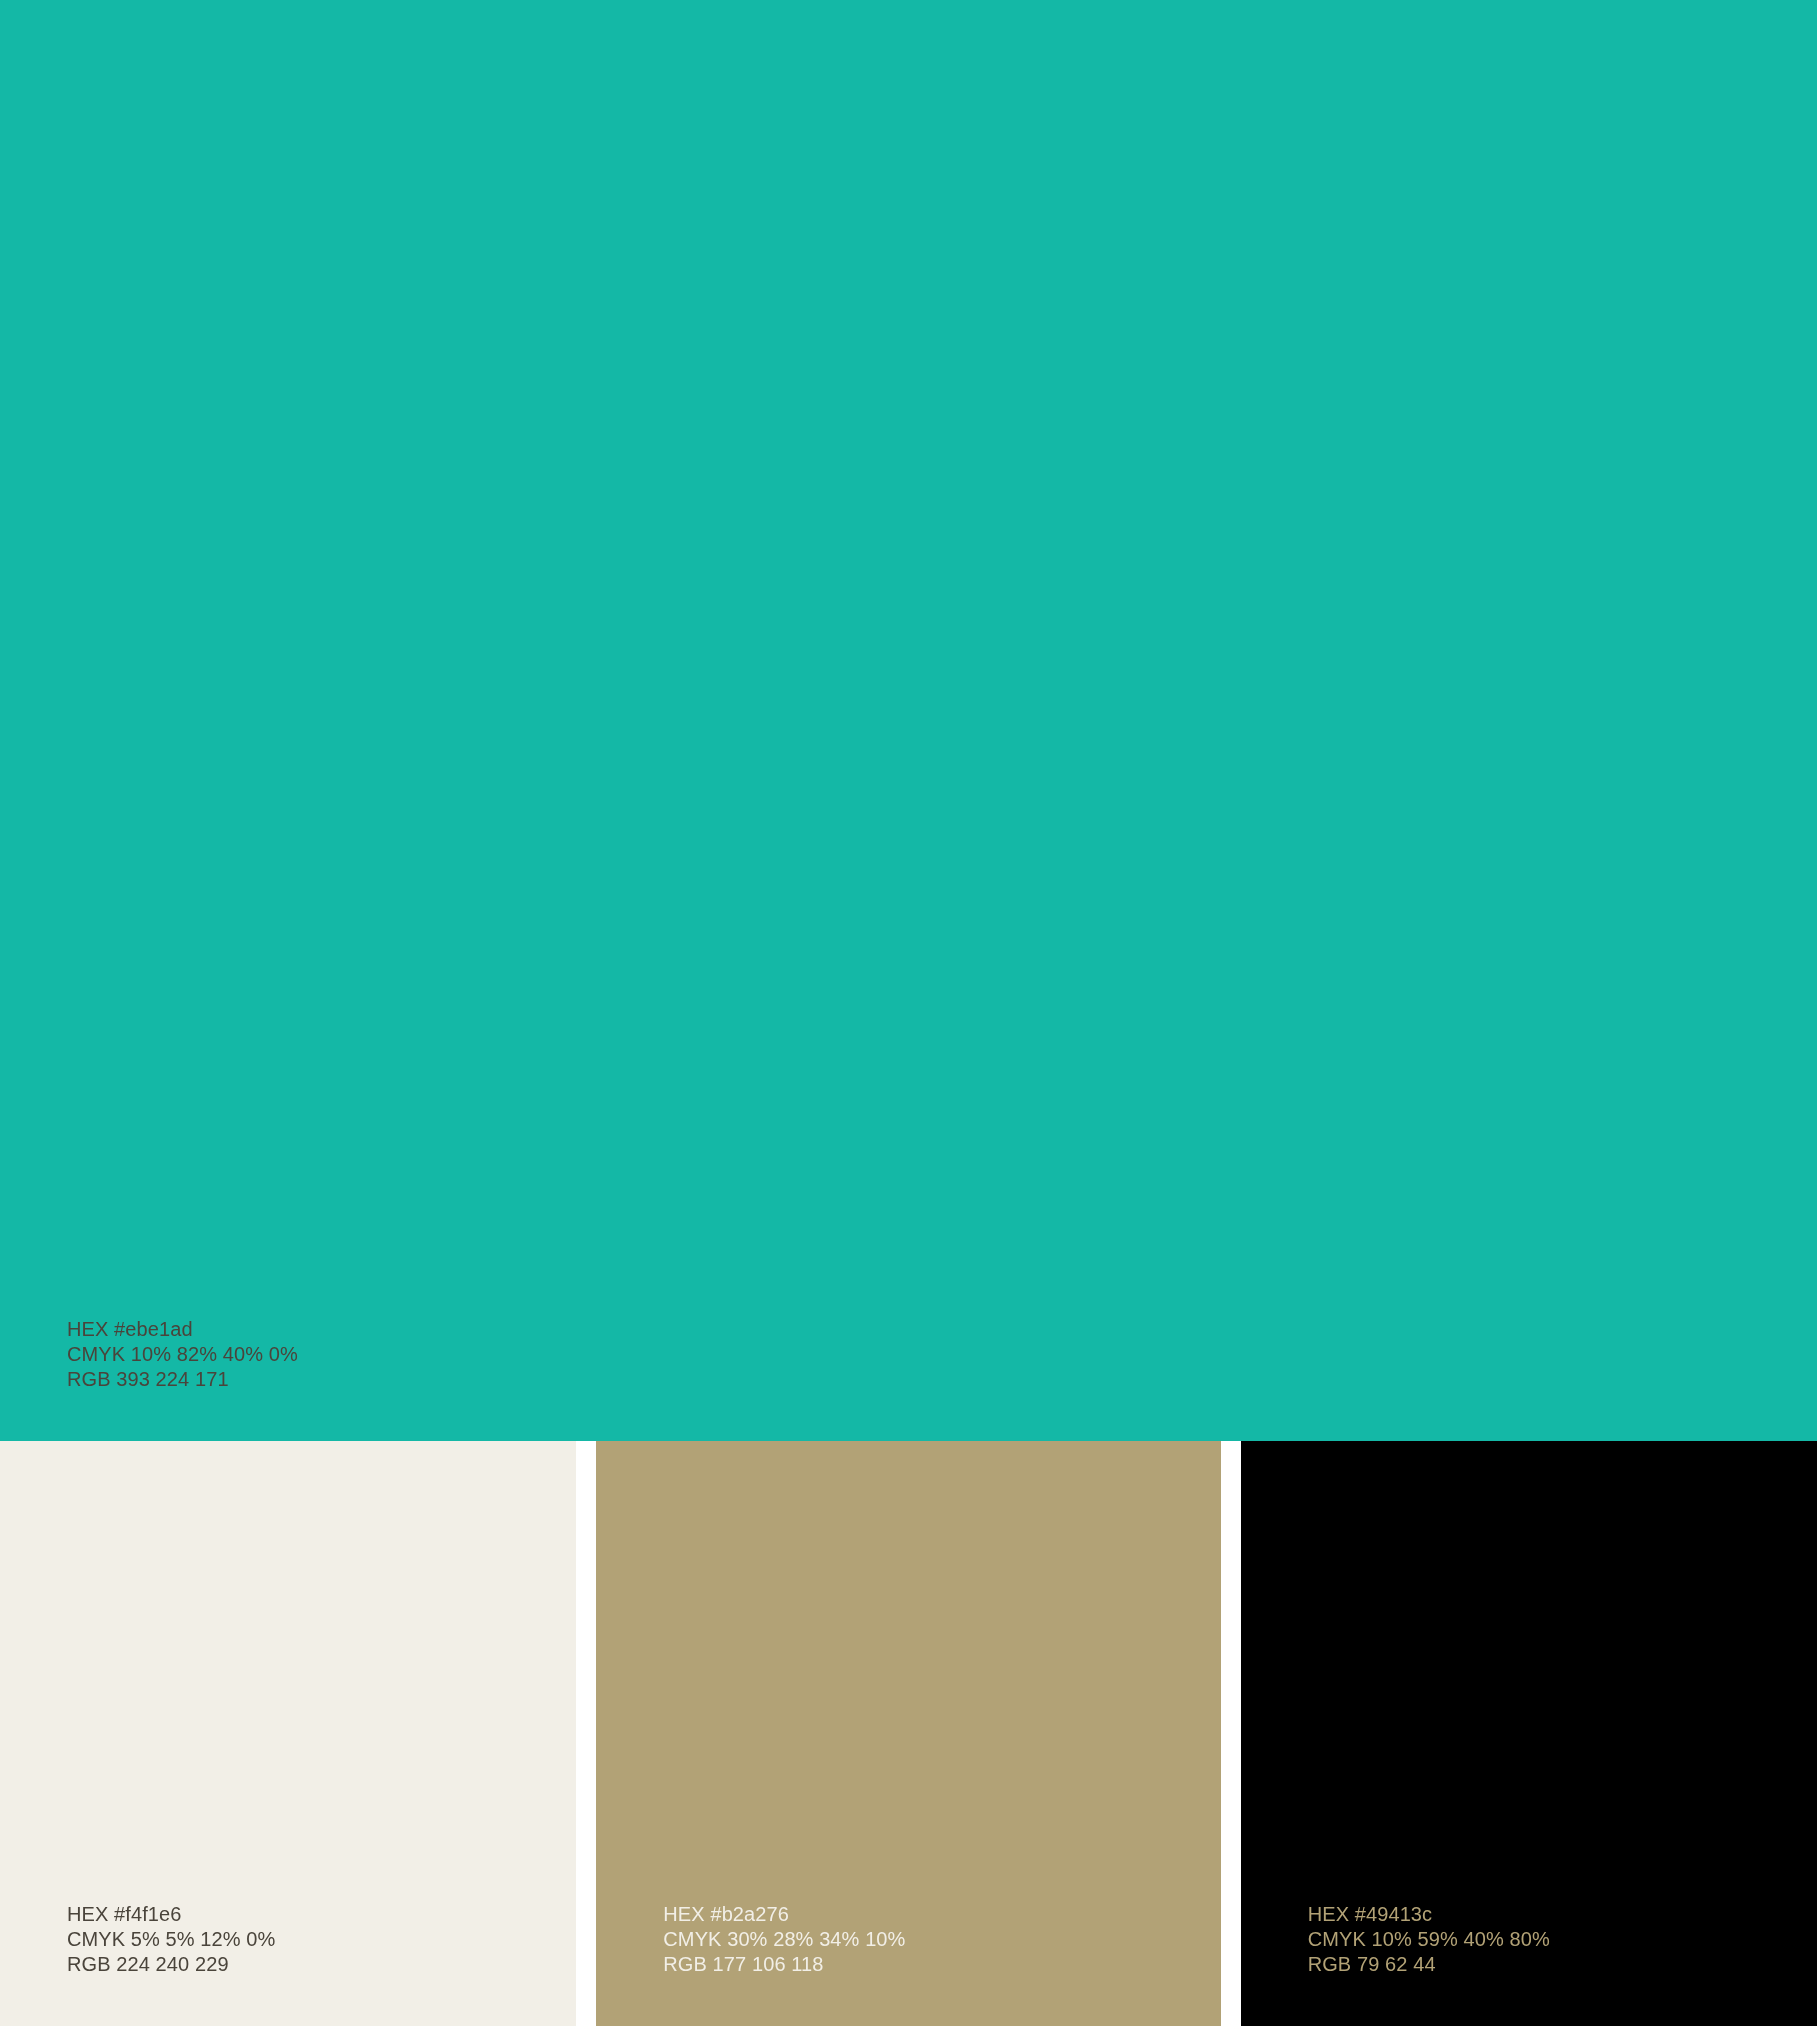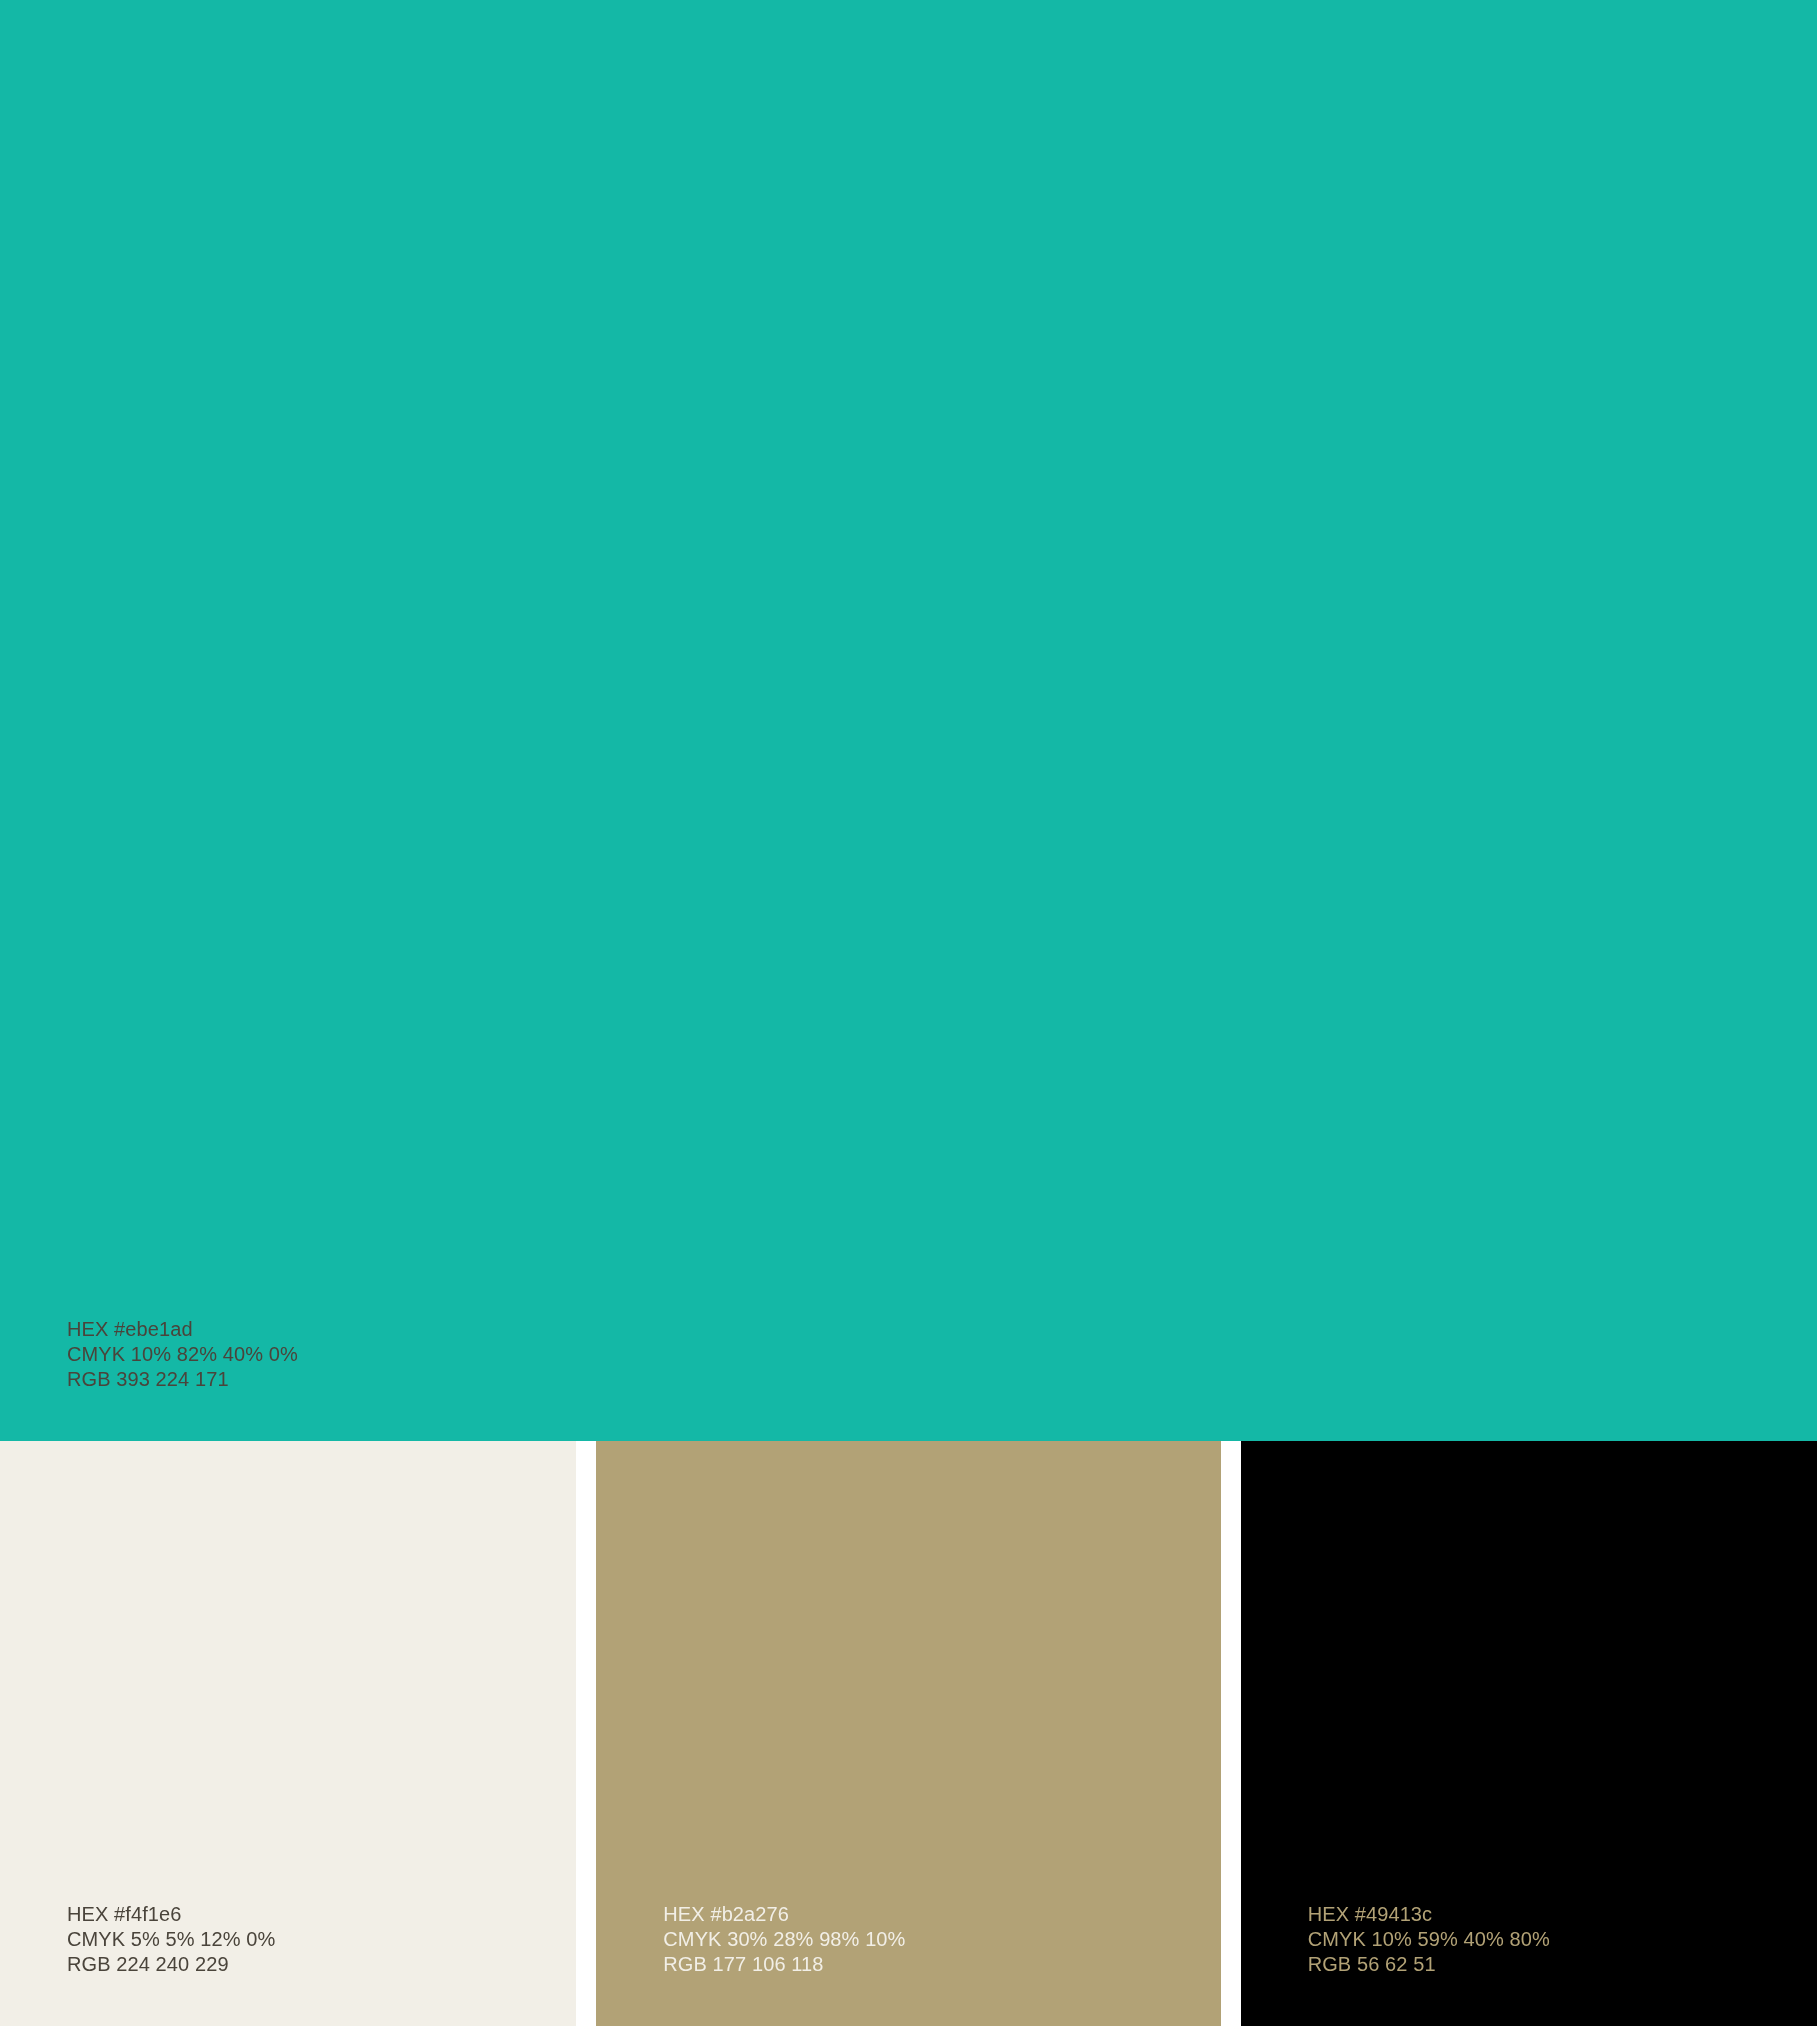--- a/index.html
+++ b/index.html
@@ -80,28 +80,28 @@
       <div class="caption" id="caption-1" style="color: rgb(74, 68, 59);">
         <span class="line">HEX #f4f1e6</span>
         <span class="line">CMYK 5% 5% 12% 0%</span>
         <span class="line">RGB 224 240 229</span>
       </div>
     </div>
 
     <div class="swatch" id="swatch-2" style="background: rgb(178, 162, 118); padding-left: 48px;">
       <div class="caption" id="caption-2" style="color: rgb(242, 239, 231);">
         <span class="line">HEX #b2a276</span>
-        <span class="line">CMYK 30% 28% 98% 10%</span>
+        <span class="line">CMYK 30% 28% 34% 10%</span>
         <span class="line">RGB 177 106 118</span>
       </div>
     </div>
 
     <div class="swatch" id="swatch-3" style="background: #000000;">
       <div class="caption" id="caption-3" style="color: rgb(178, 162, 118);">
         <span class="line">HEX #49413c</span>
         <span class="line">CMYK 10% 59% 40% 80%</span>
-        <span class="line">RGB 56 62 51</span>
+        <span class="line">RGB 79 62 44</span>
       </div>
     </div>
 
   </div>
 </div>
 
 
 </body></html>

